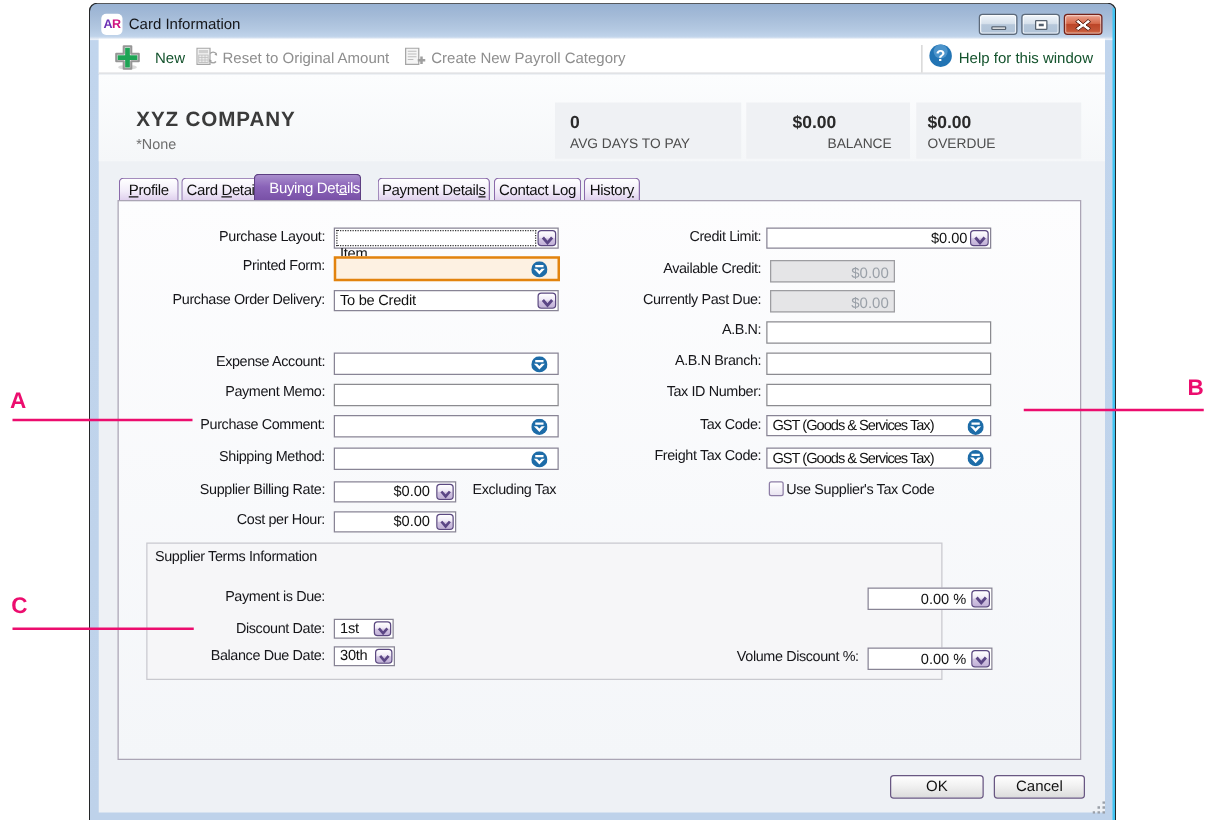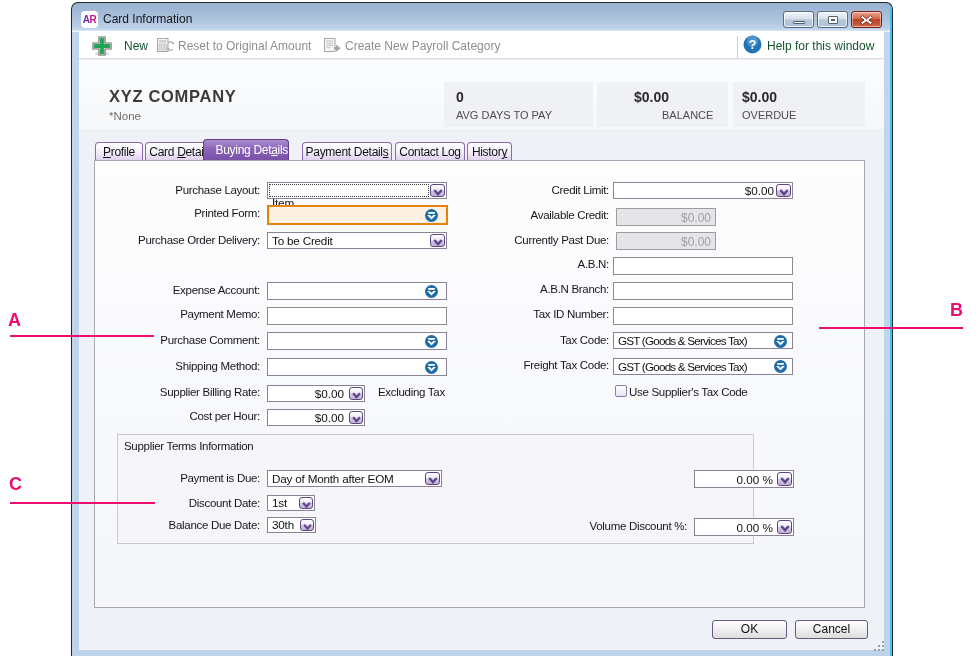--- a/index.html
+++ b/index.html
@@ -265,28 +265,20 @@
               <rect x="3.2" y="3" width="6.6" height="1.8" fill="#fff"></rect>
               <path d="M2.1 5.9 L6.5 10.5 L10.9 5.9 L8.3 5.9 L6.5 7.8 L4.7 5.9 Z" fill="#fff"></path>
             </svg>
         </div>
         <div class="chk" style="left:520px;top:223.5px;"></div>
         <div class="lbl" style="left:534px;width:200px;top:224.5px;text-align:left;">Use Supplier's Tax Code</div>
 
         <div id="grp">
           <div class="lbl" style="left:6px;top:5px;text-align:left;">Supplier Terms Information</div>
           <div class="lbl" style="left:0;width:142px;top:37px;">Payment is Due:</div>
-          <div class="cmb" style="left:149px;top:35px;width:175px;height:17px;">
-            <div class="ftxt" style="top:1px;">Day of Month after EOM</div>
-              <div class="pbtn">
-                <svg width="12" height="11" viewBox="0 0 12 11">
-                  <path d="M2.3 3 L6 7.3 L9.7 3" stroke="#5b4685" stroke-width="2.3" fill="none"></path>
-                </svg>
-              </div>
-          </div>
           <div class="lbl" style="left:0;width:142px;top:62px;">Discount Date:</div>
           <div class="cmb" style="left:149px;top:60px;width:48px;height:16px;">
             <div class="ftxt" style="top:0;">1st</div>
               <div class="pbtn" style="width:14px;">
                 <svg width="11" height="10" viewBox="0 0 12 11">
                   <path d="M2.3 3 L6 7.3 L9.7 3" stroke="#5b4685" stroke-width="2.3" fill="none"></path>
                 </svg>
               </div>
           </div>
           <div class="lbl" style="left:0;width:142px;top:84px;">Balance Due Date:</div>

